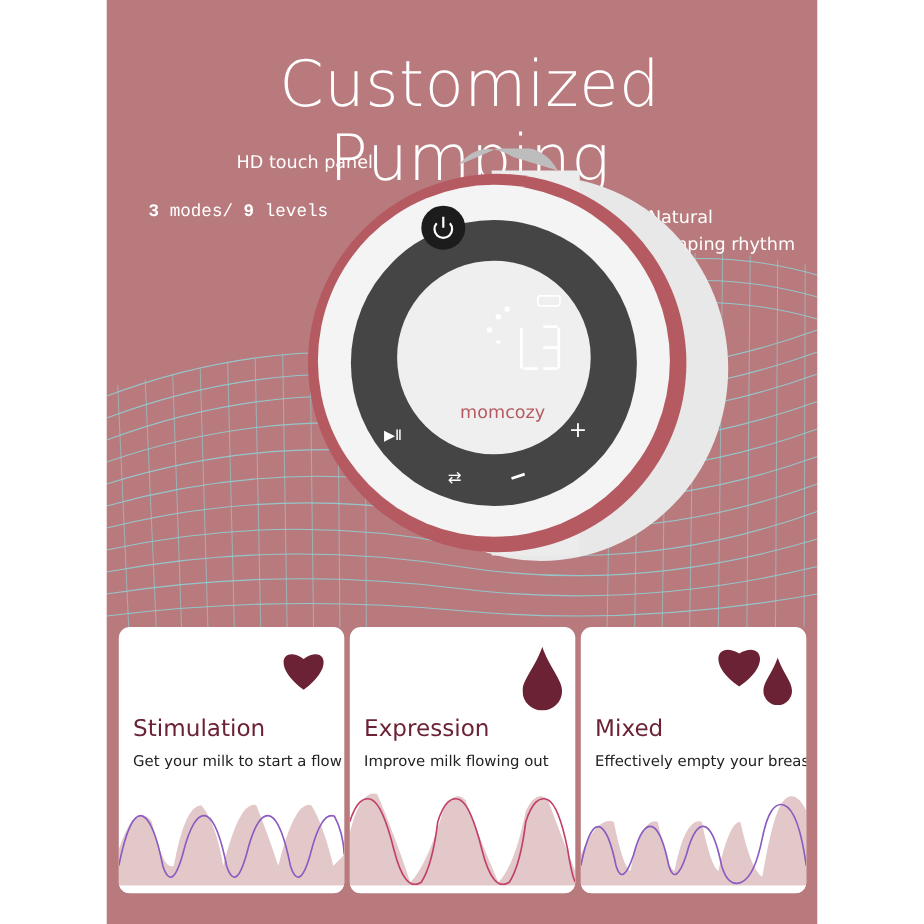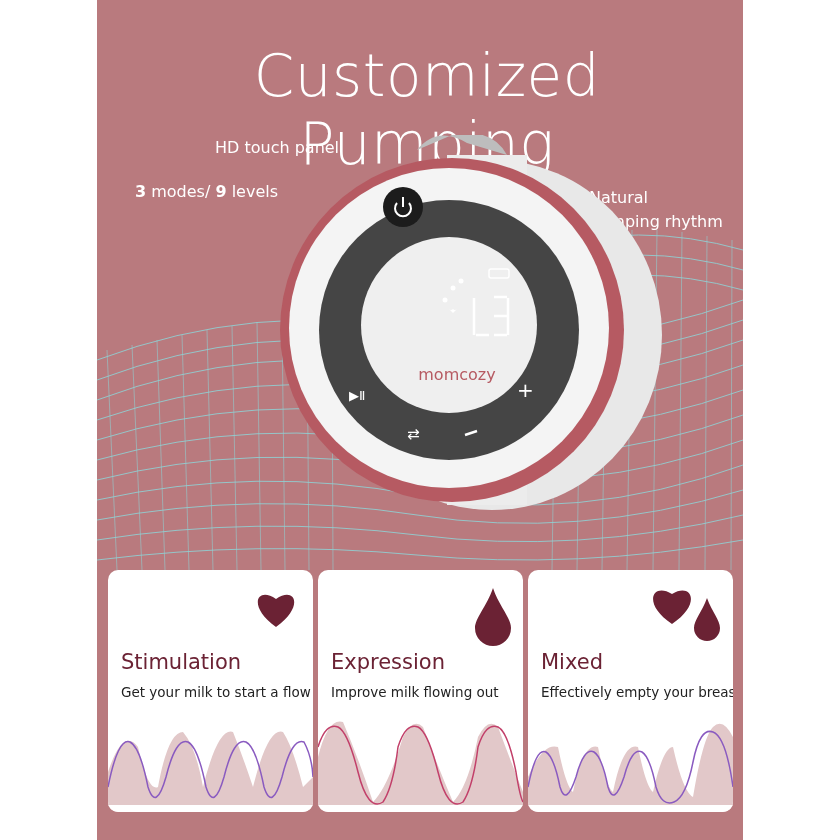--- a/index.html
+++ b/index.html
@@ -56,21 +56,21 @@
       <line x1="560" y1="230" x2="556" y2="570"></line>
         <line x1="585" y1="232" x2="582" y2="570"></line>
       <line x1="610" y1="236" x2="608" y2="570"></line>
         <line x1="635" y1="240" x2="634" y2="570"></line>
     </g>
   </svg>
 
   <div class="title">Customized Pumping</div>
 
   <div class="feat" style="left:118px;top:136px;">HD touch panel</div>
-  <div class="feat" style="left:38px;top:180px;"><b>3</b><span> modes/ </span><b>9</b><span> levels</span></div>
+  <div class="feat" style="left:38px;top:180px;font-family:Liberation Mono, monospace;"><b>3</b><span> modes/ </span><b>9</b><span> levels</span></div>
   <div class="feat" style="left:492px;top:186px;">
       <div>Natural</div>
       <div>pumping rhythm</div>
     </div>
 
   <svg class="device" viewBox="0 0 410 400">
 
     <ellipse cx="185" cy="195" rx="170" ry="175" fill="#e8e8e8" transform="translate(40,5)"></ellipse>
     <rect x="180" y="20" width="80" height="350" fill="#ececec"></rect>
 

